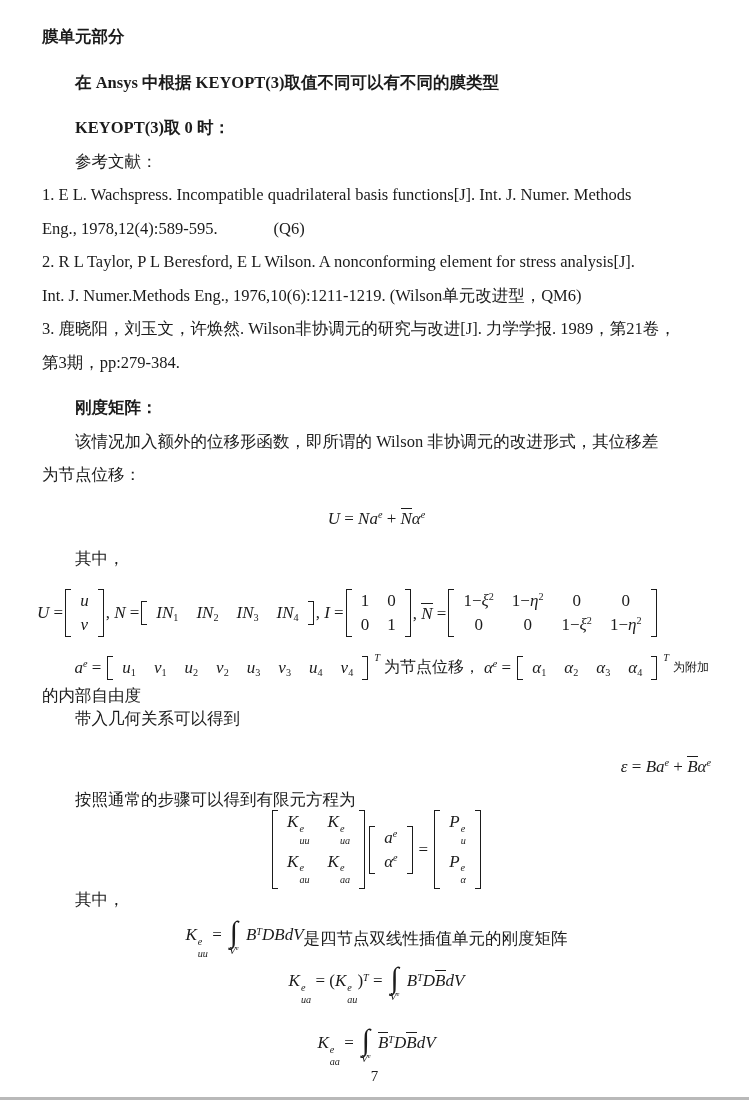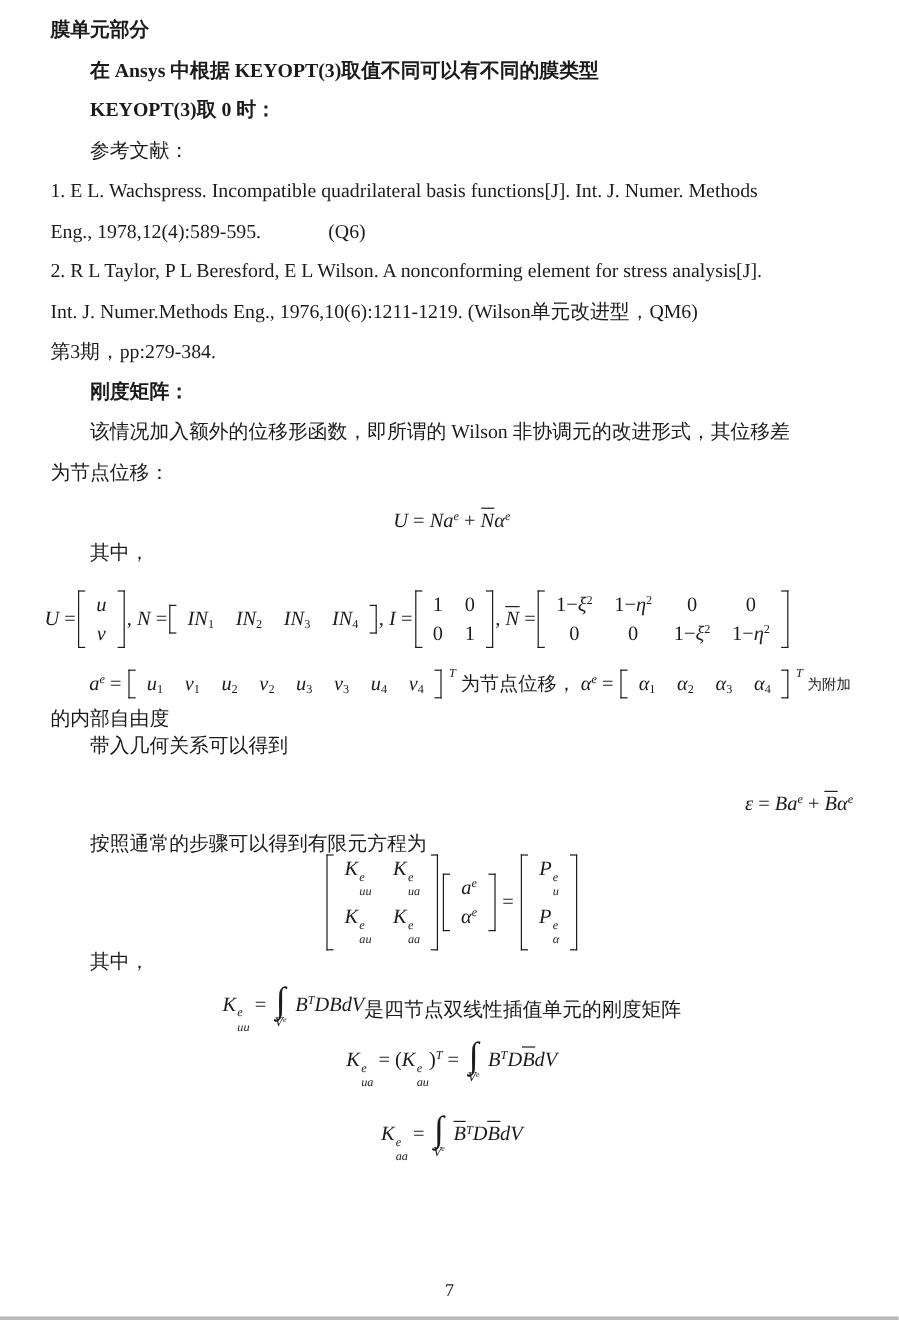--- a/index.html
+++ b/index.html
@@ -10,42 +10,42 @@
     background:#ffffff;
     color:#1b1b1b;
     font-family:"Liberation Serif", "DejaVu Serif", serif;
     font-size:16.5px;
     padding:8px 38px 0 42px;
     border-bottom:3px solid #b9b9b9;
     overflow:hidden;
   }
   .line { line-height:33.5px; height:33.5px; white-space:nowrap; }
   .sline { line-height:23px; height:23px; white-space:nowrap; }
-  .b { font-weight:700; }
+  .b { font-weight:700;margin-top:12px; }
   .ind { padding-left:33px; }
   .math { font-size:17px; }
   .math i { font-style:italic; }
   sup { font-size:0.6em; vertical-align:0.55em; line-height:0; }
   sub { font-size:0.6em; vertical-align:-0.25em; line-height:0; }
   .ss { display:inline-flex; flex-direction:column; align-items:flex-start; font-size:0.6em; line-height:1.2; vertical-align:-0.45em; margin-left:1px; }
   .bar { display:inline-block; border-top:1.4px solid #1b1b1b; padding-top:1px; line-height:1.0; }
   .int { display:inline-flex; flex-direction:column; align-items:center; vertical-align:middle; margin:0 3px; }
   .isym { font-size:30px; line-height:28px; }
   .ilim { font-size:11px; line-height:10px; margin-top:-1px; }
   .mat { display:inline-flex; align-items:center; vertical-align:middle; margin:0 2px; }
   .mbl, .mbrr { align-self:stretch; width:5px; }
   .mbl { border:1.6px solid #1b1b1b; border-right:none; }
   .mbrr { border:1.6px solid #1b1b1b; border-left:none; }
   .mcells { display:table; }
   .mrow { display:table-row; }
   .mcell { display:table-cell; text-align:center; vertical-align:middle; padding:2px 9px; }
   .mflex { display:flex; align-items:center; white-space:nowrap; }
   .mflex > span { padding:0 2px; }
   .tsup { align-self:flex-start; margin-top:1px; }
-  .eqU { height:34px; display:flex; justify-content:center; align-items:flex-end; }
+  .eqU { height:34px; display:flex; justify-content:center; align-items:flex-start;margin-top:16px; }
   .matline { height:76px; display:flex; align-items:center; margin-left:-5px; }
   .aeline { height:33px; padding-left:26px;justify-content:flex-end; }
   .epsline { height:33px; margin-top:20px; display:flex; justify-content:flex-end; align-items:center; }
   .feq { height:66px; display:flex; justify-content:center; align-items:center; }
   .kline { height:46px; display:flex; justify-content:center; align-items:center; white-space:nowrap; }
   .kgap { margin-top:16px; }
   .condense { margin-top:0; }
   .pagenum { position:absolute; left:0; bottom:12px; width:100%; text-align:center; font-size:15px; }
   .q6 { margin-left:56px; }
 </style>
@@ -56,20 +56,21 @@
 
   <div class="line b">膜单元部分</div>
   <div class="line b ind">在 Ansys 中根据 KEYOPT(3)取值不同可以有不同的膜类型</div>
   <div class="line b ind">KEYOPT(3)取 0 时：</div>
   <div class="line ind">参考文献：</div>
 
   <div class="line">1. E L. Wachspress. Incompatible quadrilateral basis functions[J]. Int. J. Numer. Methods</div>
   <div class="line"><span>Eng., 1978,12(4):589-595.</span><span class="q6">(Q6)</span></div>
   <div class="line">2. R L Taylor, P L Beresford, E L Wilson. A nonconforming element for stress analysis[J].</div>
   <div class="line">Int. J. Numer.Methods Eng., 1976,10(6):1211-1219. (Wilson单元改进型，QM6)</div>
+  <div class="line">3. 鹿晓阳，刘玉文，许焕然. Wilson非协调元的研究与改进[J]. 力学学报. 1989，第21卷，</div>
   <div class="line">第3期，pp:279-384.</div>
 
   <div class="line b ind">刚度矩阵：</div>
   <div class="line ind">该情况加入额外的位移形函数，即所谓的 Wilson 非协调元的改进形式，其位移差</div>
   <div class="line">为节点位移：</div>
 
   <div class="eqU math">
       <span><i>U</i> = <i>Na</i><sup><i>e</i></sup> + <span class="bar"><i>N</i></span><i>α</i><sup><i>e</i></sup></span>
     </div>
 

